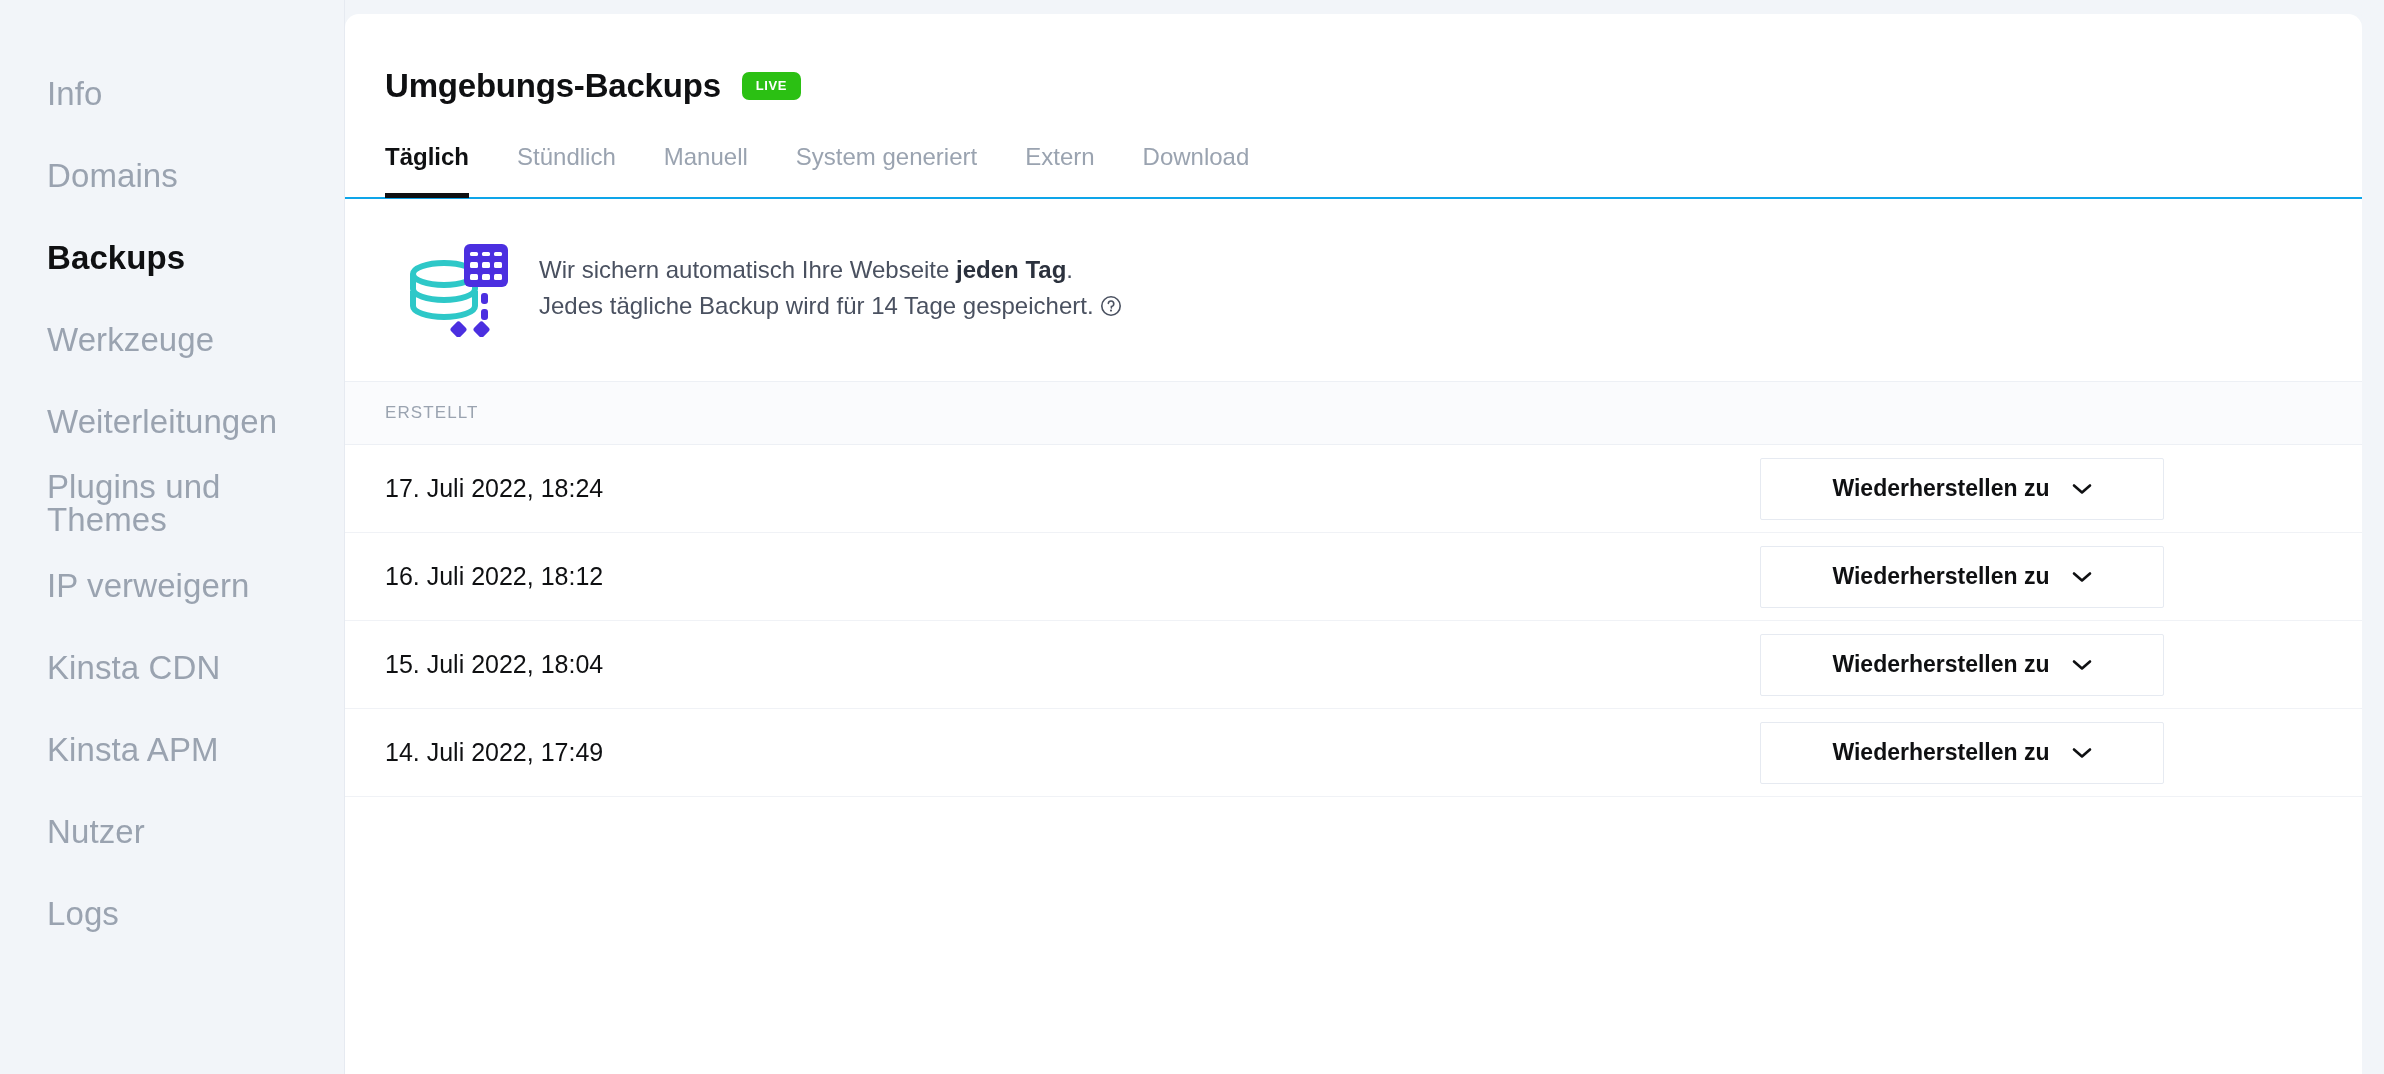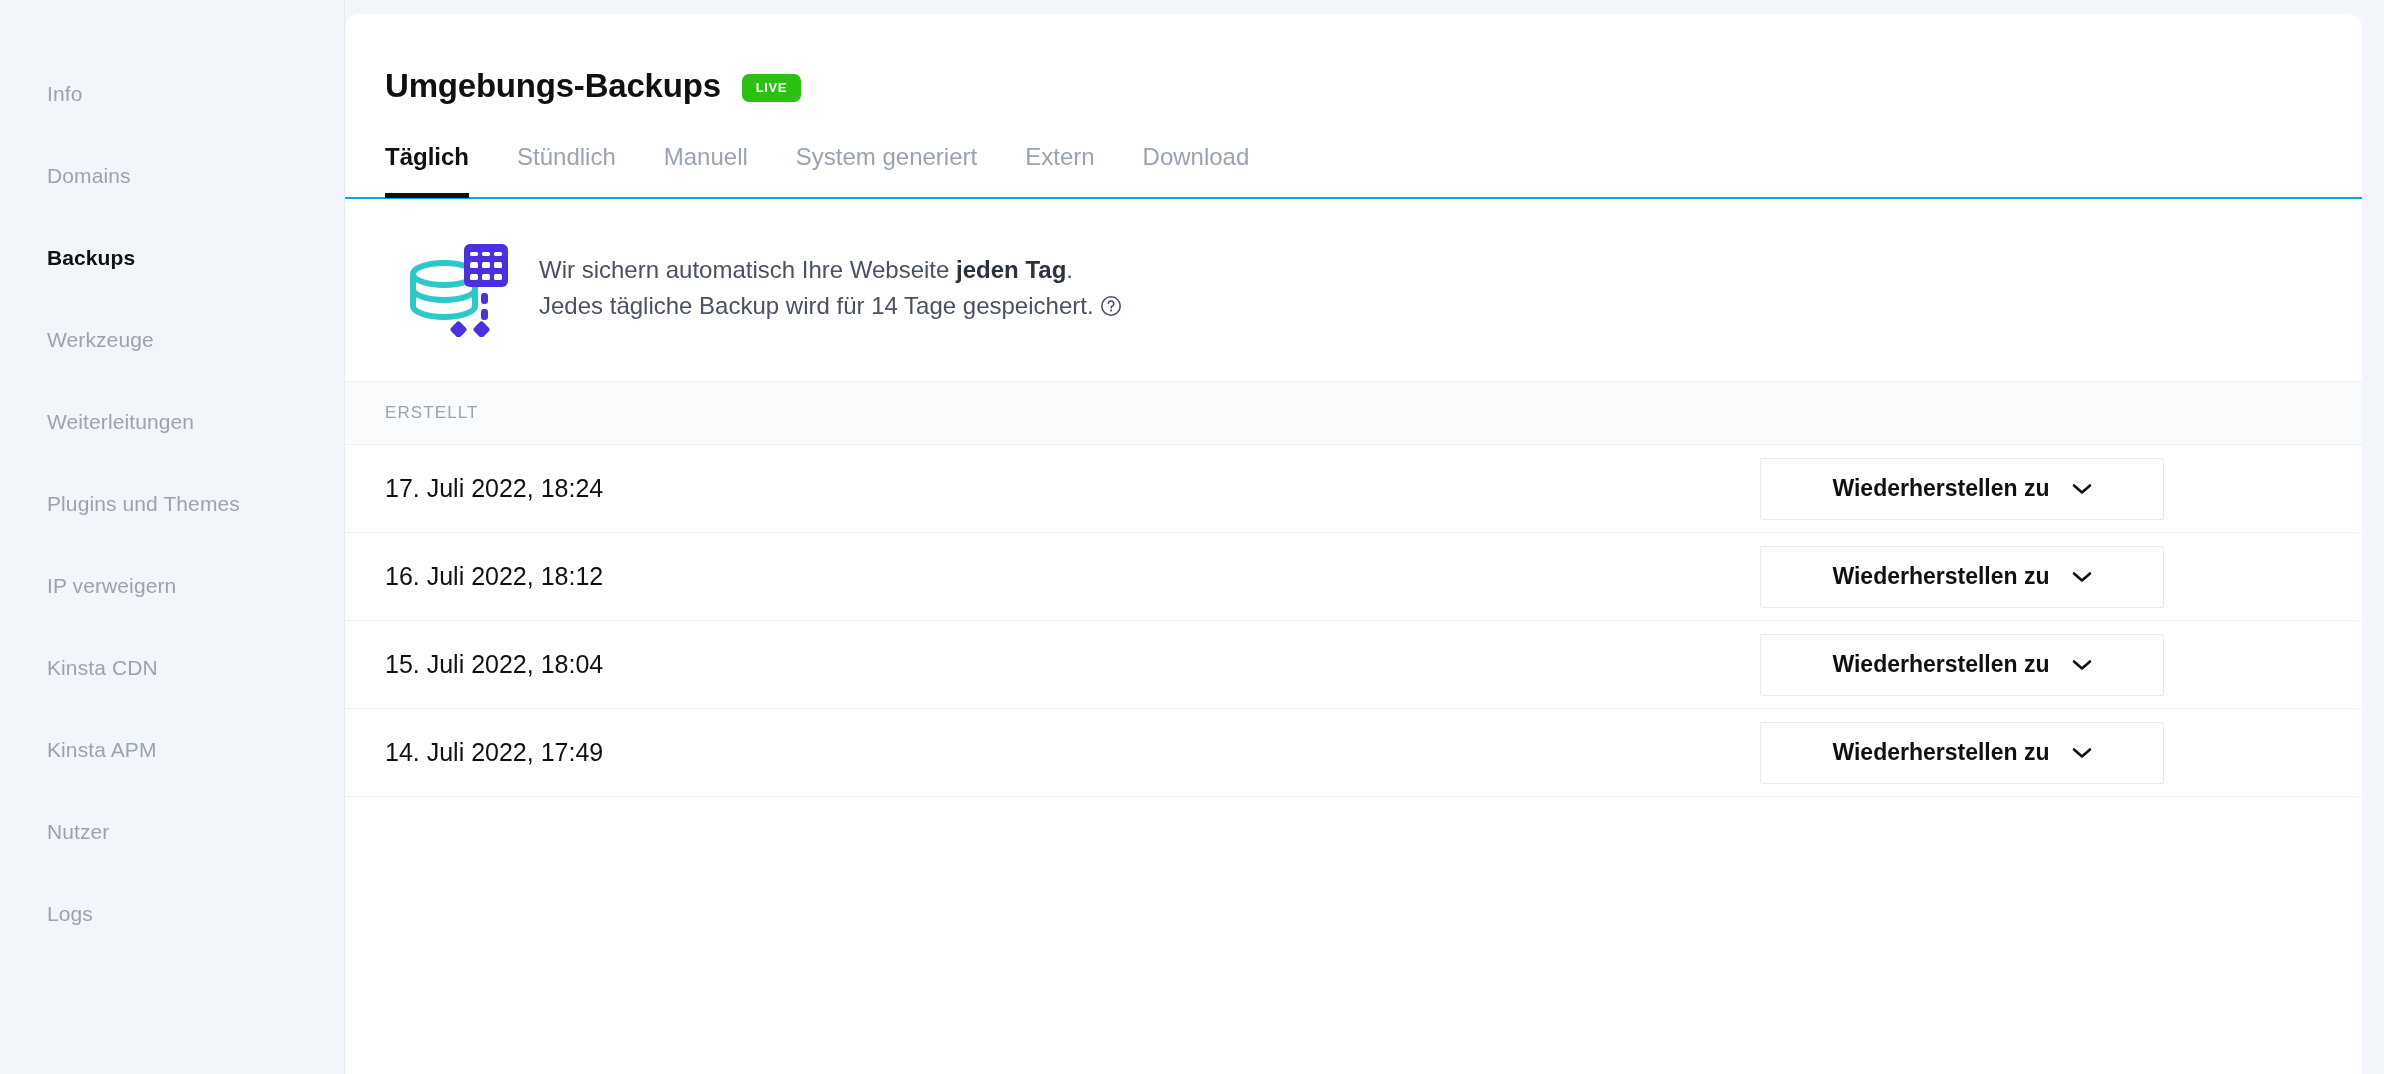--- a/index.html
+++ b/index.html
@@ -34,21 +34,21 @@
   }
   .sidebar-item {
     height: 82px;
     display: flex;
     align-items: center;
     padding-left: 47px;
     box-sizing: border-box;
     cursor: pointer;
   }
   .sidebar-item .label {
-    font-size: 21px;
+    font-size: 33px;
     color: #9aa3b0;
     letter-spacing: 0.1px;
     line-height: 1;
   }
   .sidebar-item.active .label {
     color: #0f1012;
     font-weight: bold;
   }
 
   
@@ -65,21 +65,21 @@
     right: 22px;
     bottom: 0;
     background: #ffffff;
     border-top-left-radius: 14px;
     border-top-right-radius: 14px;
     overflow: hidden;
   }
 
   .page-head {
     display: flex;
-    align-items: flex-end;
+    align-items: center;
     padding: 55px 0 0 40px;
   }
   .page-title {
     font-size: 33px;
     font-weight: bold;
     color: #0f1012;
     letter-spacing: -0.2px;
     line-height: 1;
   }
   .live-badge {

